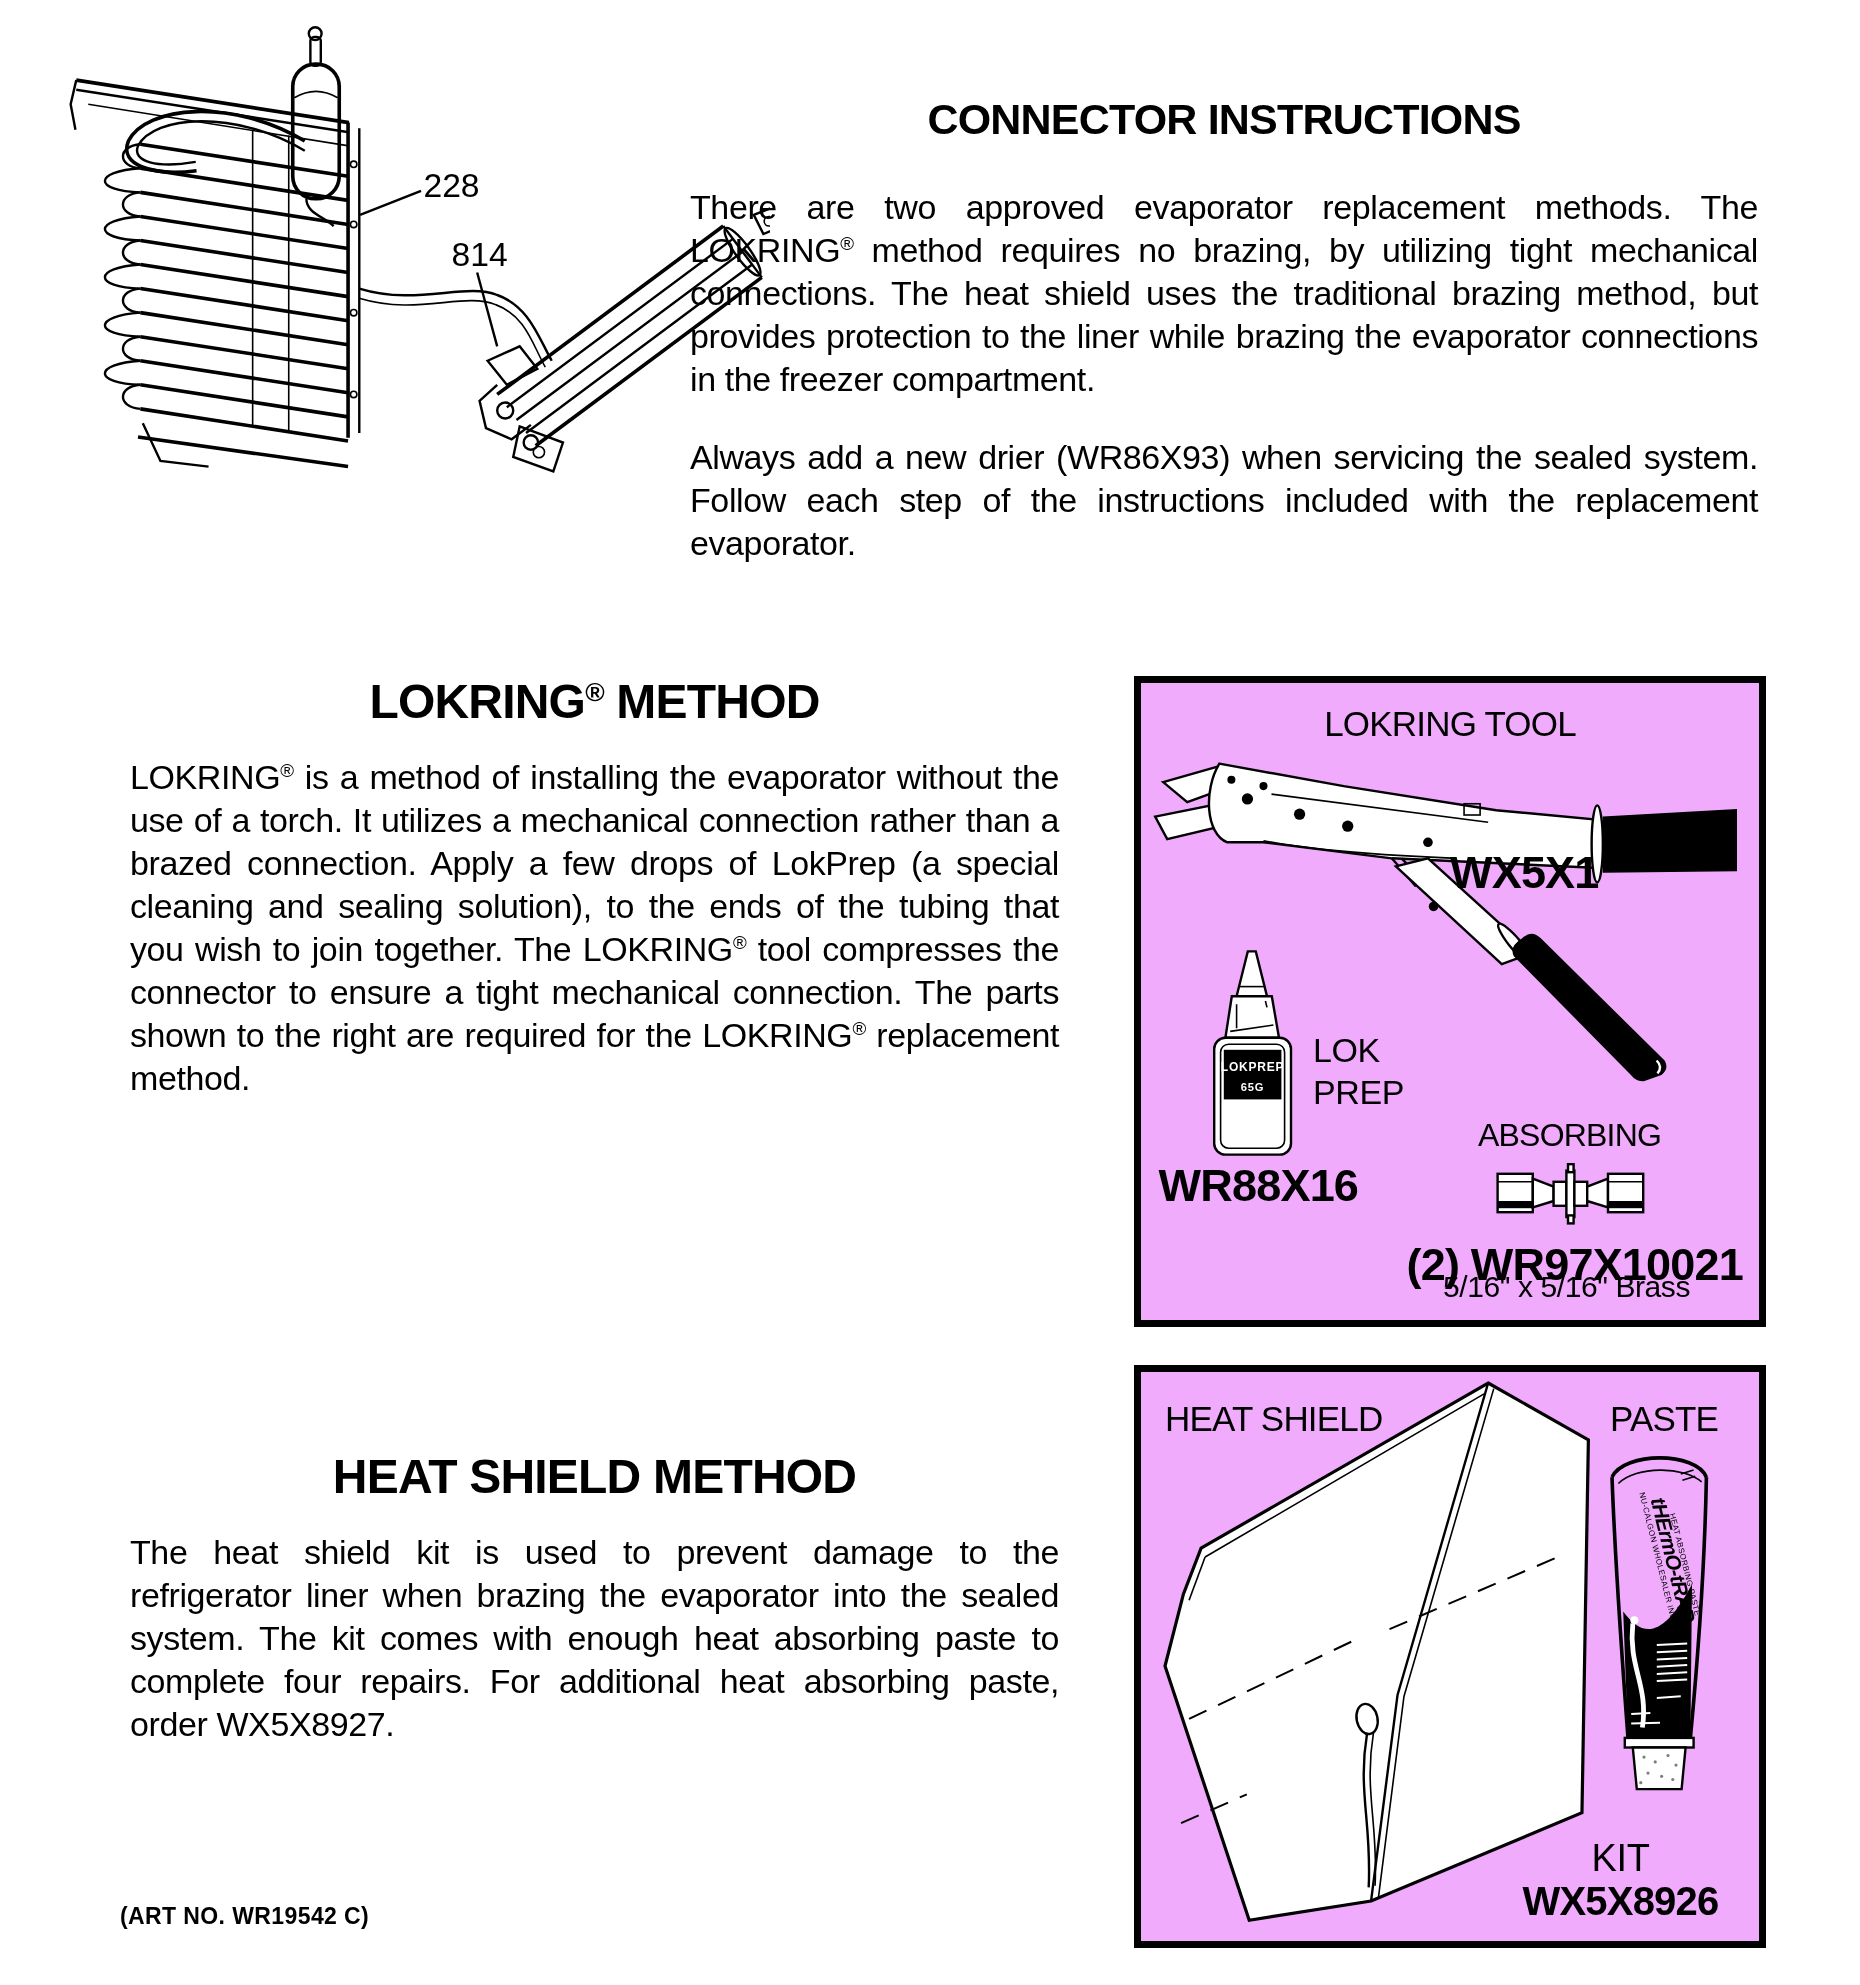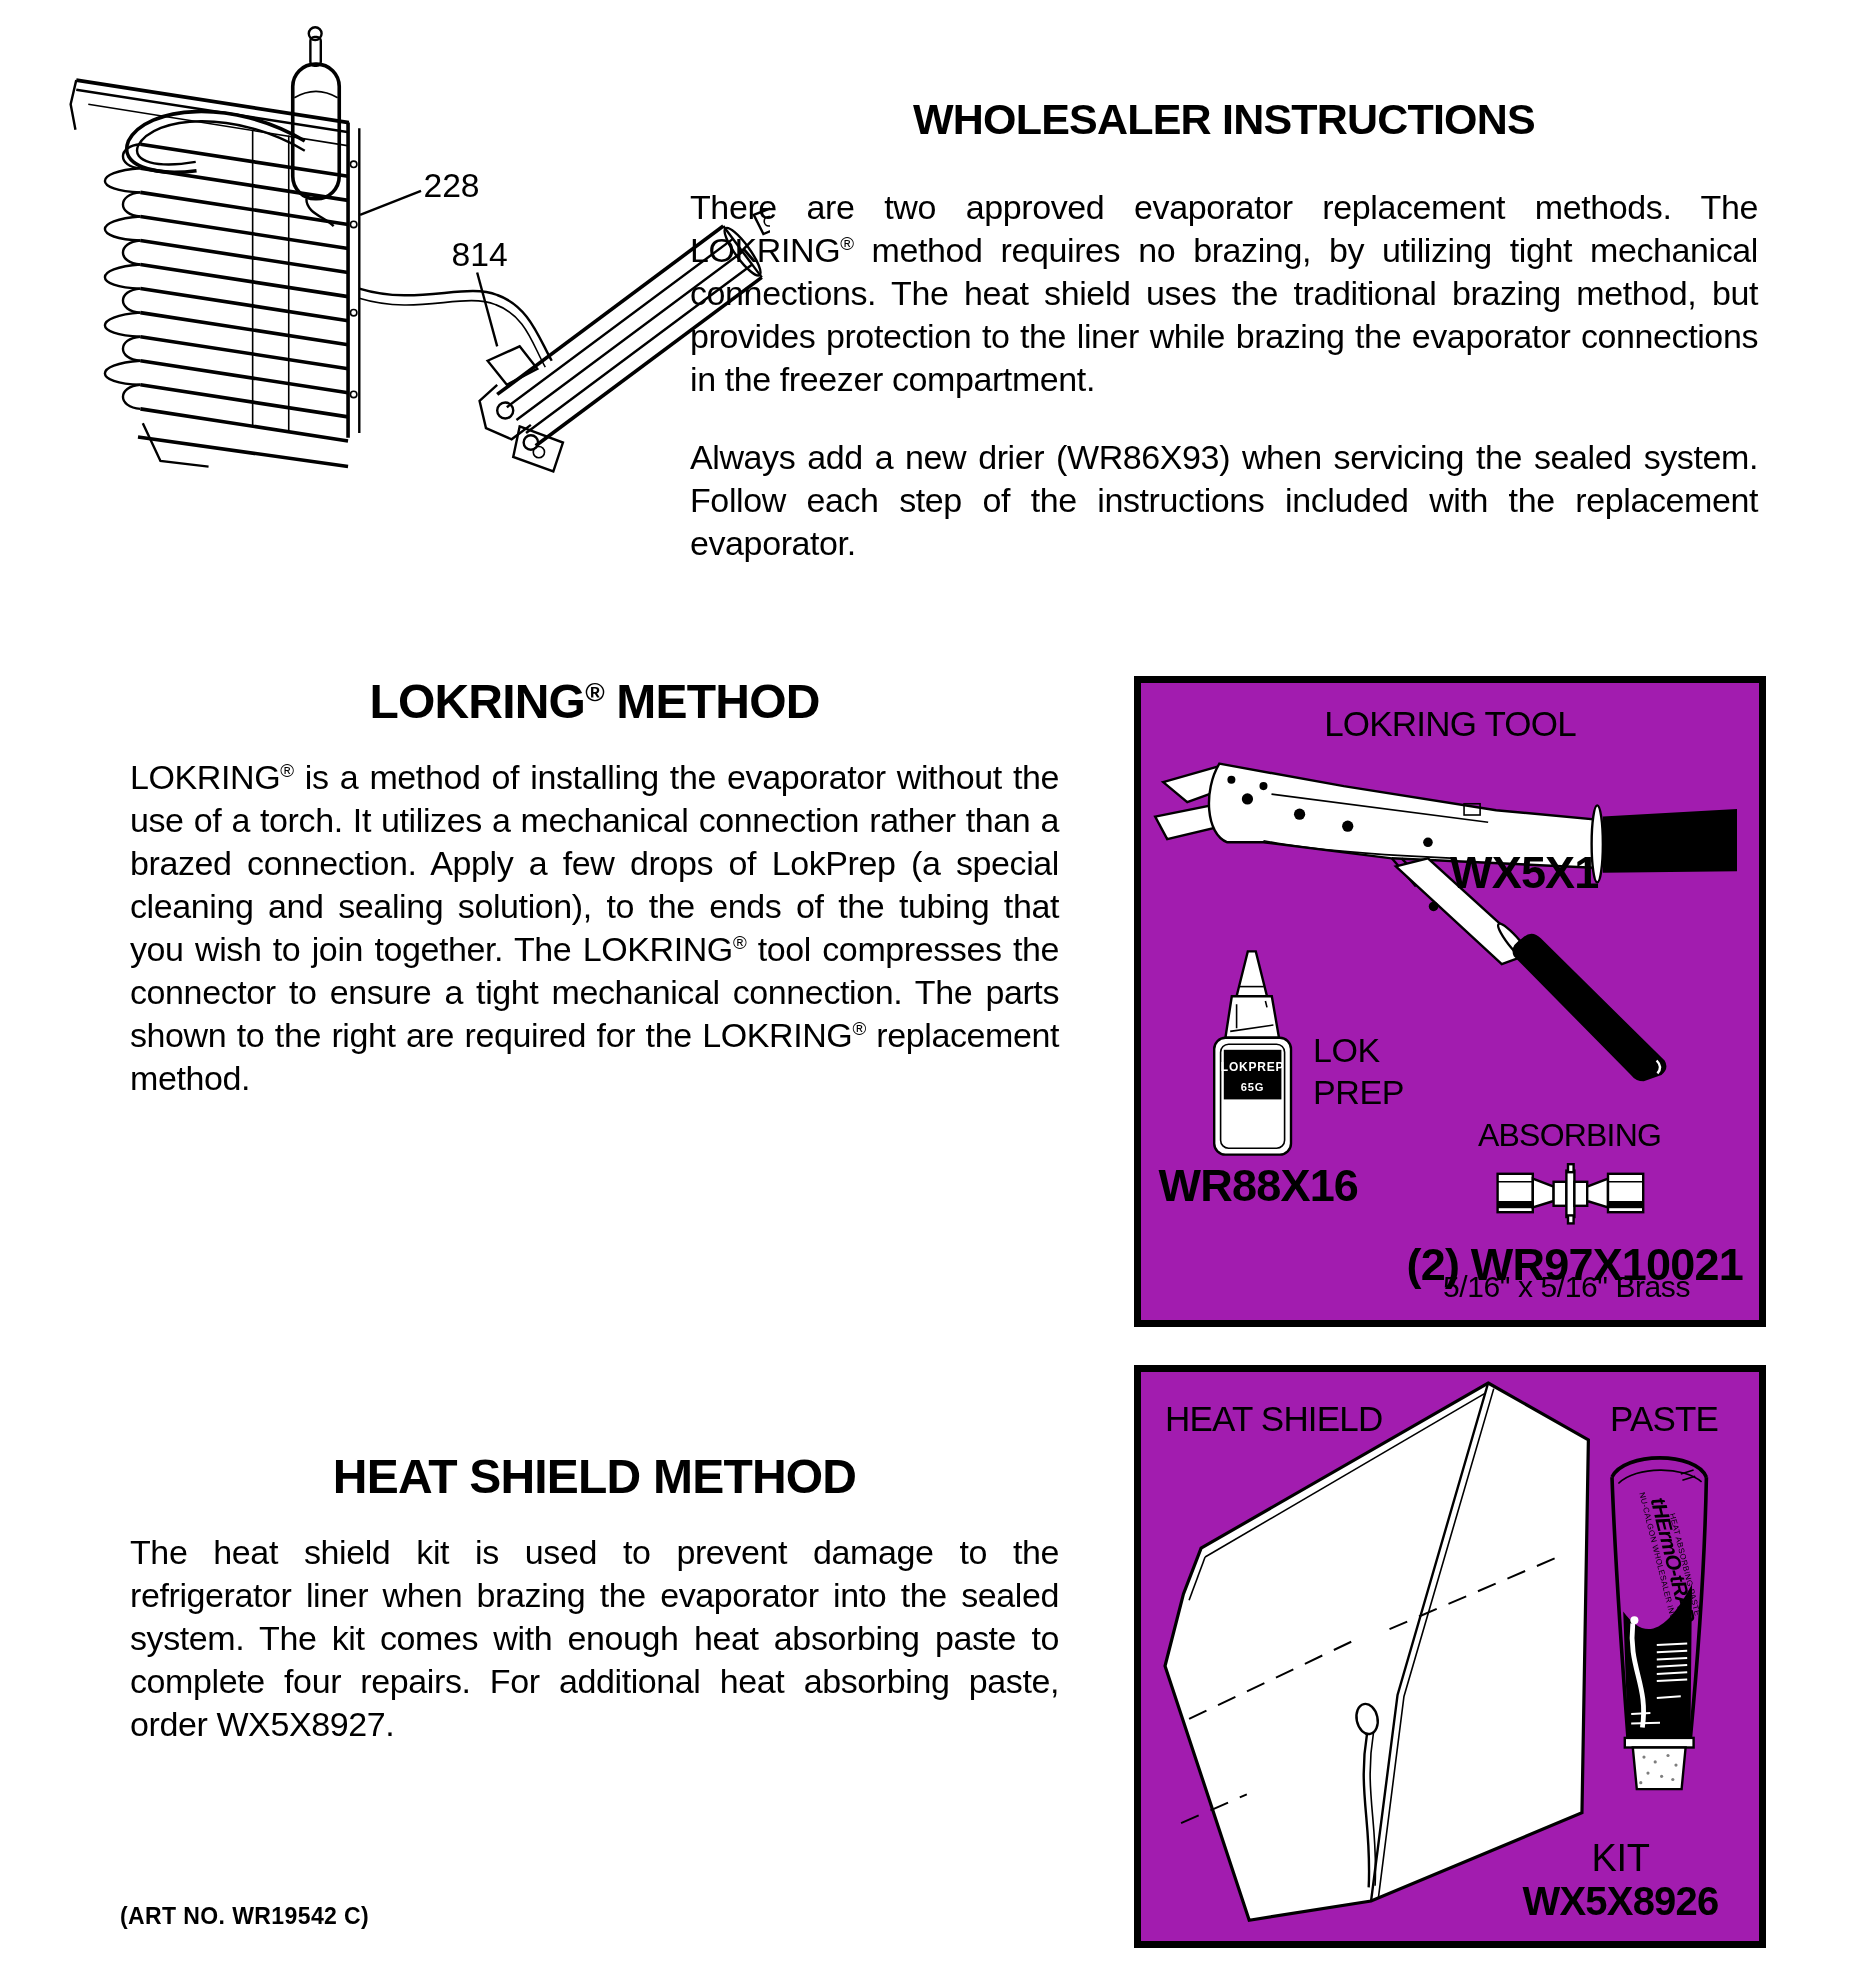--- a/index.html
+++ b/index.html
@@ -7,21 +7,21 @@
   .page{position:relative;width:1861px;height:1985px;background:#fff;overflow:hidden;}
   .abs{position:absolute;}
   h1.doc-title{margin:0 0 42px 0;text-align:center;font-size:43px;font-weight:bold;letter-spacing:-0.8px;}
   h2.sec-title{margin:0 0 27px 0;text-align:center;font-size:48px;font-weight:bold;letter-spacing:-0.8px;}
   p.body-par{margin:0 0 35px 0;font-size:34px;line-height:43px;text-align:justify;letter-spacing:-0.4px;}
   sup{font-size:55%;line-height:0;vertical-align:super;}
   .col-right{left:690px;top:95px;width:1068px;}
   .col-left-1{left:130px;top:674px;width:929px;}
   .col-left-2{left:130px;top:1449px;width:929px;}
   .art-no{left:120px;top:1903px;font-size:23px;font-weight:bold;letter-spacing:0.4px;}
-  .parts-box{border:7.2px solid #000;background:#a21caf;}
+  .parts-box{border:7.2px solid #000;background:#f0abfc;}
   #box-lokring{left:1134px;top:676px;width:618px;height:637px;}
   #box-heatshield{left:1134px;top:1365px;width:618px;height:569px;}
   .box-label{font-size:35px;letter-spacing:-0.8px;white-space:nowrap;}
   .center-row{width:100%;text-align:center;}
   .pn-big{font-size:45px;font-weight:bold;letter-spacing:-0.8px;white-space:nowrap;}
   .pn-mid{font-size:40px;font-weight:bold;letter-spacing:-0.8px;white-space:nowrap;}
   .small-label{font-size:32px;letter-spacing:-0.8px;white-space:nowrap;}
   .lokprep-lines{font-size:34px;line-height:42px;letter-spacing:-0.4px;}
   .brass{font-size:30px;letter-spacing:-0.4px;white-space:nowrap;}
   .kit-label{font-size:38px;letter-spacing:-0.4px;}
@@ -125,21 +125,21 @@
       <path d="M388,342 C460,364 518,334 558,350 C596,364 604,400 620,428" class="thin"></path>
     </g>
 
     <line x1="465" y1="208" x2="389" y2="238" class="ln"></line>
     <text x="468" y="216" class="callout-num">228</text>
     <line x1="535" y1="310" x2="560" y2="402" class="ln"></line>
     <text x="503" y="302" class="callout-num">814</text>
   </svg>
 
   <div class="abs col-right">
-    <h1 class="doc-title">WHOLESALER INSTRUCTIONS</h1>
+    <h1 class="doc-title">CONNECTOR INSTRUCTIONS</h1>
     <p class="body-par">There are two approved evaporator replacement methods.  The LOKRING<sup>®</sup> method requires no brazing, by utilizing tight mechanical connections.  The heat shield uses the traditional brazing method, but provides protection to the liner while brazing the evaporator connections in the freezer compartment.</p>
     <p class="body-par">Always add a new drier (WR86X93) when servicing the sealed system.  Follow each step of the instructions included with the replacement evaporator.</p>
   </div>
 
   <div class="abs col-left-1">
     <h2 class="sec-title">LOKRING<sup>®</sup> METHOD</h2>
     <p class="body-par">LOKRING<sup>®</sup> is a method of installing the evaporator without the use of a torch.  It utilizes a mechanical connection rather than a brazed connection.  Apply a few drops of LokPrep (a special cleaning and sealing solution), to the ends of the tubing that you wish to join together.  The LOKRING<sup>®</sup> tool compresses the connector to ensure a tight mechanical connection.  The parts shown to the right are required for the LOKRING<sup>®</sup> replacement method.</p>
   </div>
 
   <div class="abs col-left-2">

